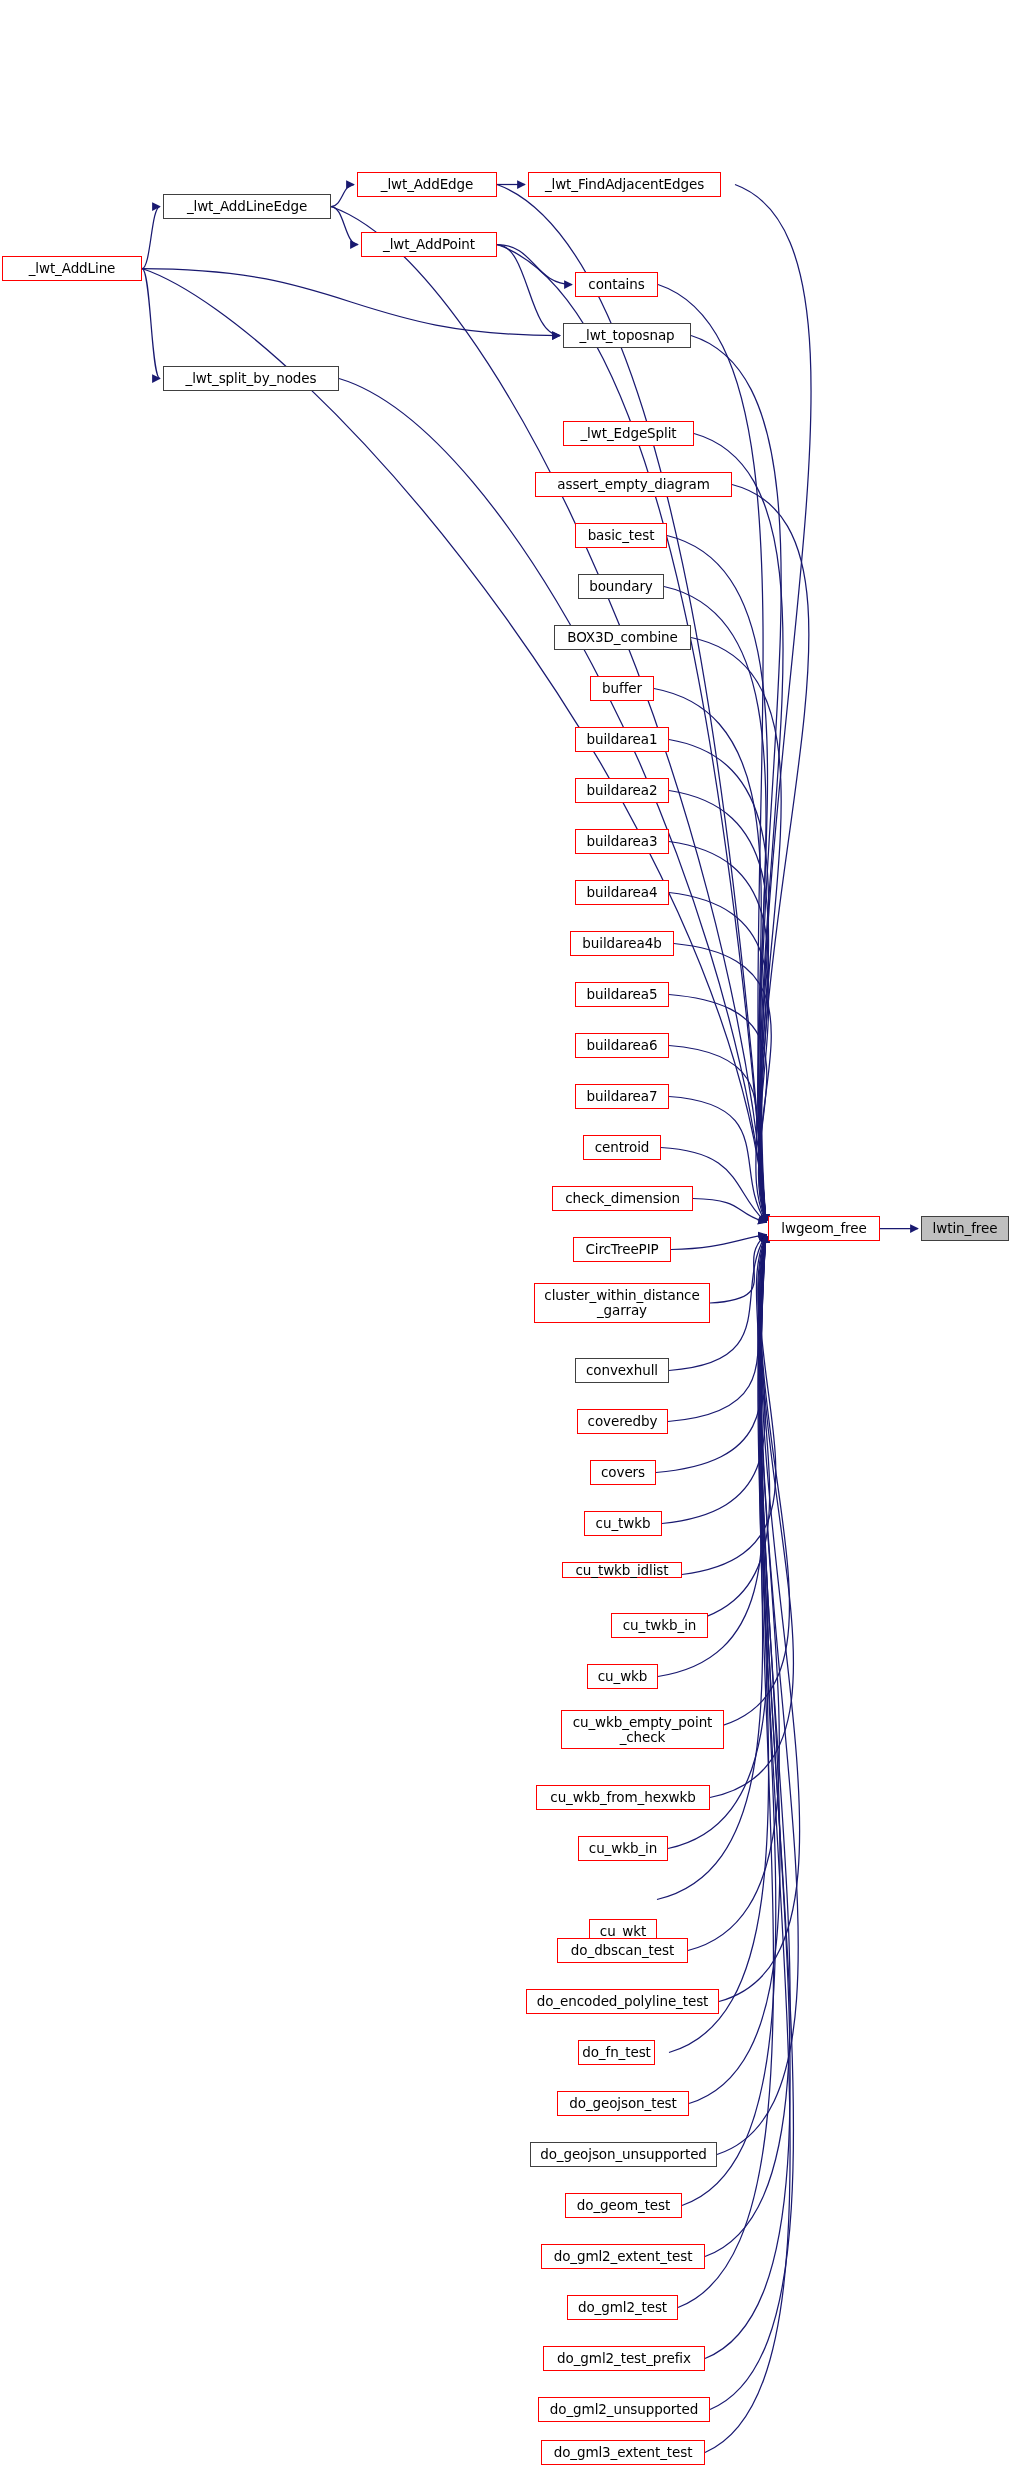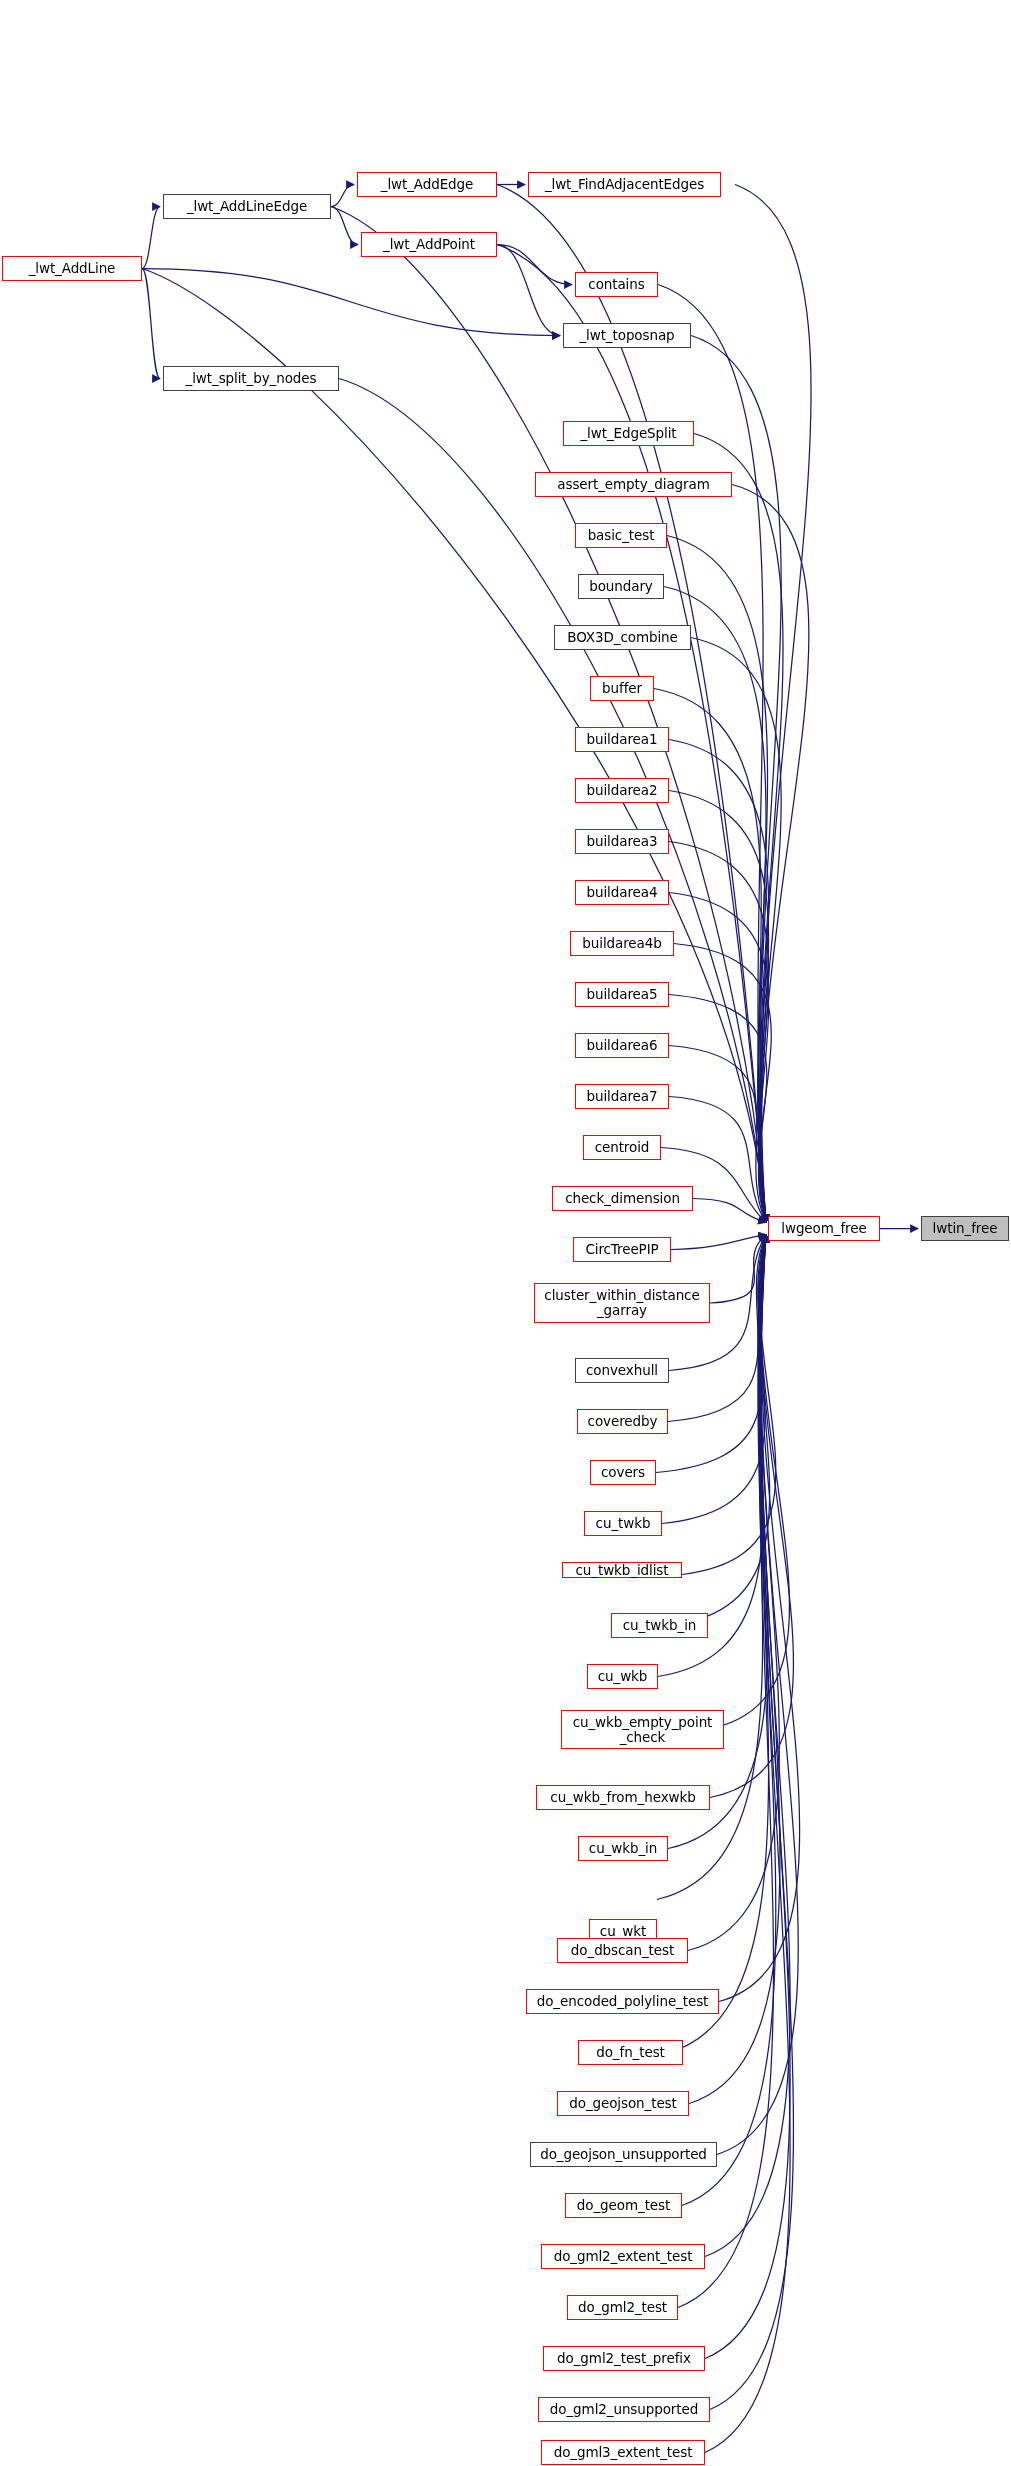--- a/index.html
+++ b/index.html
@@ -119,21 +119,21 @@
       <div class="node red" style="left: 562px; top: 1562px; width: 120px; height: 16px;">cu_twkb_idlist</div>
       <div class="node red" style="left: 574px; top: 1613px; width: 97px; height: 25px; margin-left: 37px;">cu_twkb_in</div>
       <div class="node red" style="left: 587px; top: 1664px; width: 71px; height: 25px;">cu_wkb</div>
       <div class="node red" style="left: 541px; top: 1710px; width: 163px; height: 39px; margin-left: 20px;">cu_wkb_empty_point
 _check</div>
       <div class="node red" style="left: 536px; top: 1785px; width: 174px; height: 25px;">cu_wkb_from_hexwkb</div>
       <div class="node red" style="left: 578px; top: 1836px; width: 90px; height: 25px;">cu_wkb_in</div>
       <div class="node red" style="left: 589px; top: 1887px; width: 68px; height: 25px; margin-top: 32px;">cu_wkt</div>
       <div class="node red" style="left: 557px; top: 1938px; width: 131px; height: 25px;">do_dbscan_test</div>
       <div class="node red" style="left: 526px; top: 1989px; width: 193px; height: 25px;">do_encoded_polyline_test</div>
-      <div class="node red" style="left: 578px; top: 2040px; width: 105px; height: 25px;">do_fn_test</div>
+      <div class="node red" style="left: 578px; top: 2040px; width: 77px; height: 25px;">do_fn_test</div>
       <div class="node red" style="left: 557px; top: 2091px; width: 132px; height: 25px;">do_geojson_test</div>
       <div class="node grey" style="left: 530px; top: 2142px; width: 187px; height: 25px;">do_geojson_unsupported</div>
       <div class="node red" style="left: 565px; top: 2193px; width: 117px; height: 25px;">do_geom_test</div>
       <div class="node red" style="left: 541px; top: 2244px; width: 164px; height: 25px;">do_gml2_extent_test</div>
       <div class="node red" style="left: 567px; top: 2295px; width: 111px; height: 25px;">do_gml2_test</div>
       <div class="node red" style="left: 543px; top: 2346px; width: 162px; height: 25px;">do_gml2_test_prefix</div>
       <div class="node red" style="left: 538px; top: 2397px; width: 172px; height: 25px;">do_gml2_unsupported</div>
       <div class="node red" style="left: 541px; top: 2440px; width: 164px; height: 25px;">do_gml3_extent_test</div>
       <div class="node red" style="left: 768px; top: 1216px; width: 112px; height: 25px;">lwgeom_free</div>
       <div class="node focus" style="left: 921px; top: 1216px; width: 88px; height: 25px;">lwtin_free</div>

